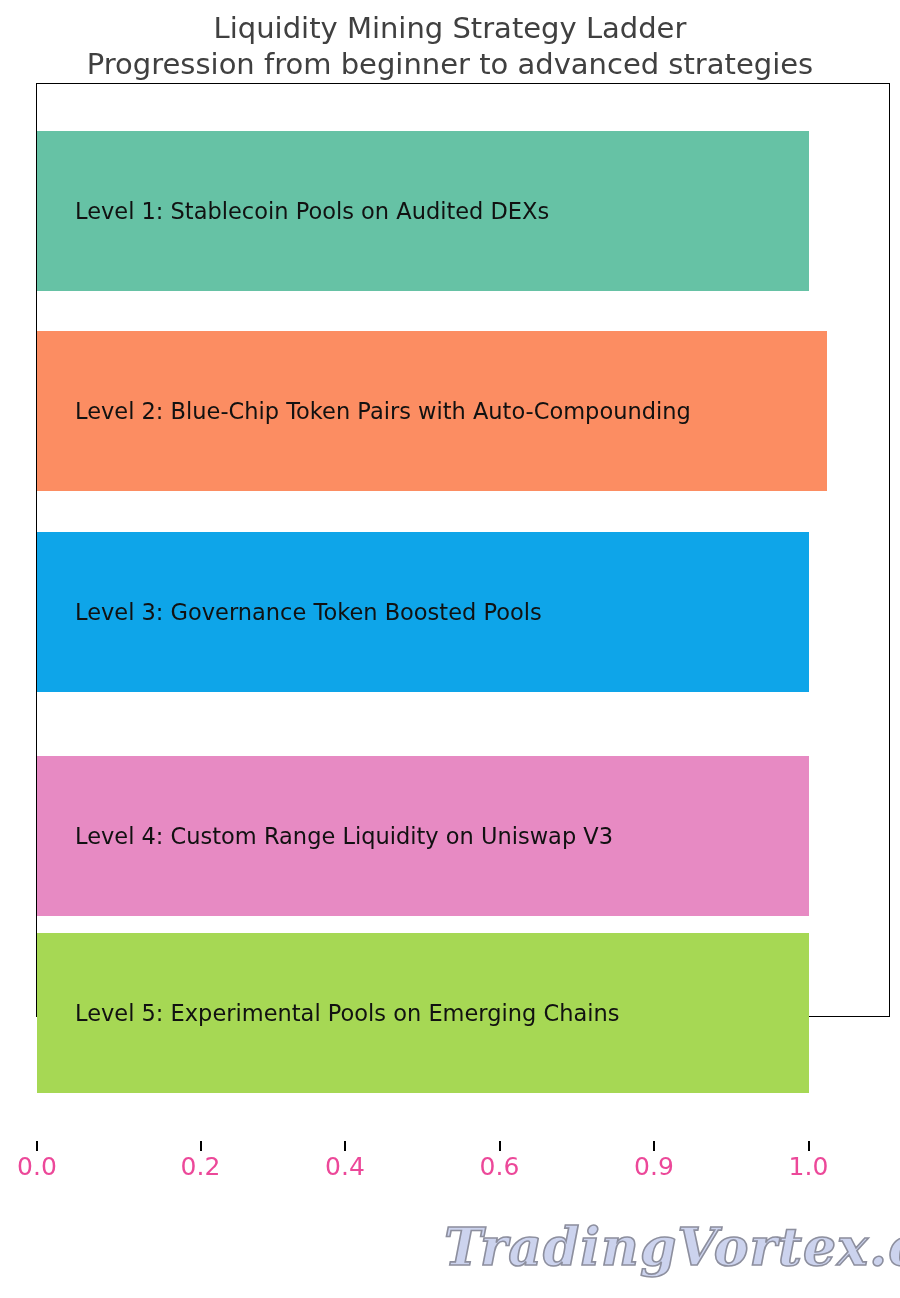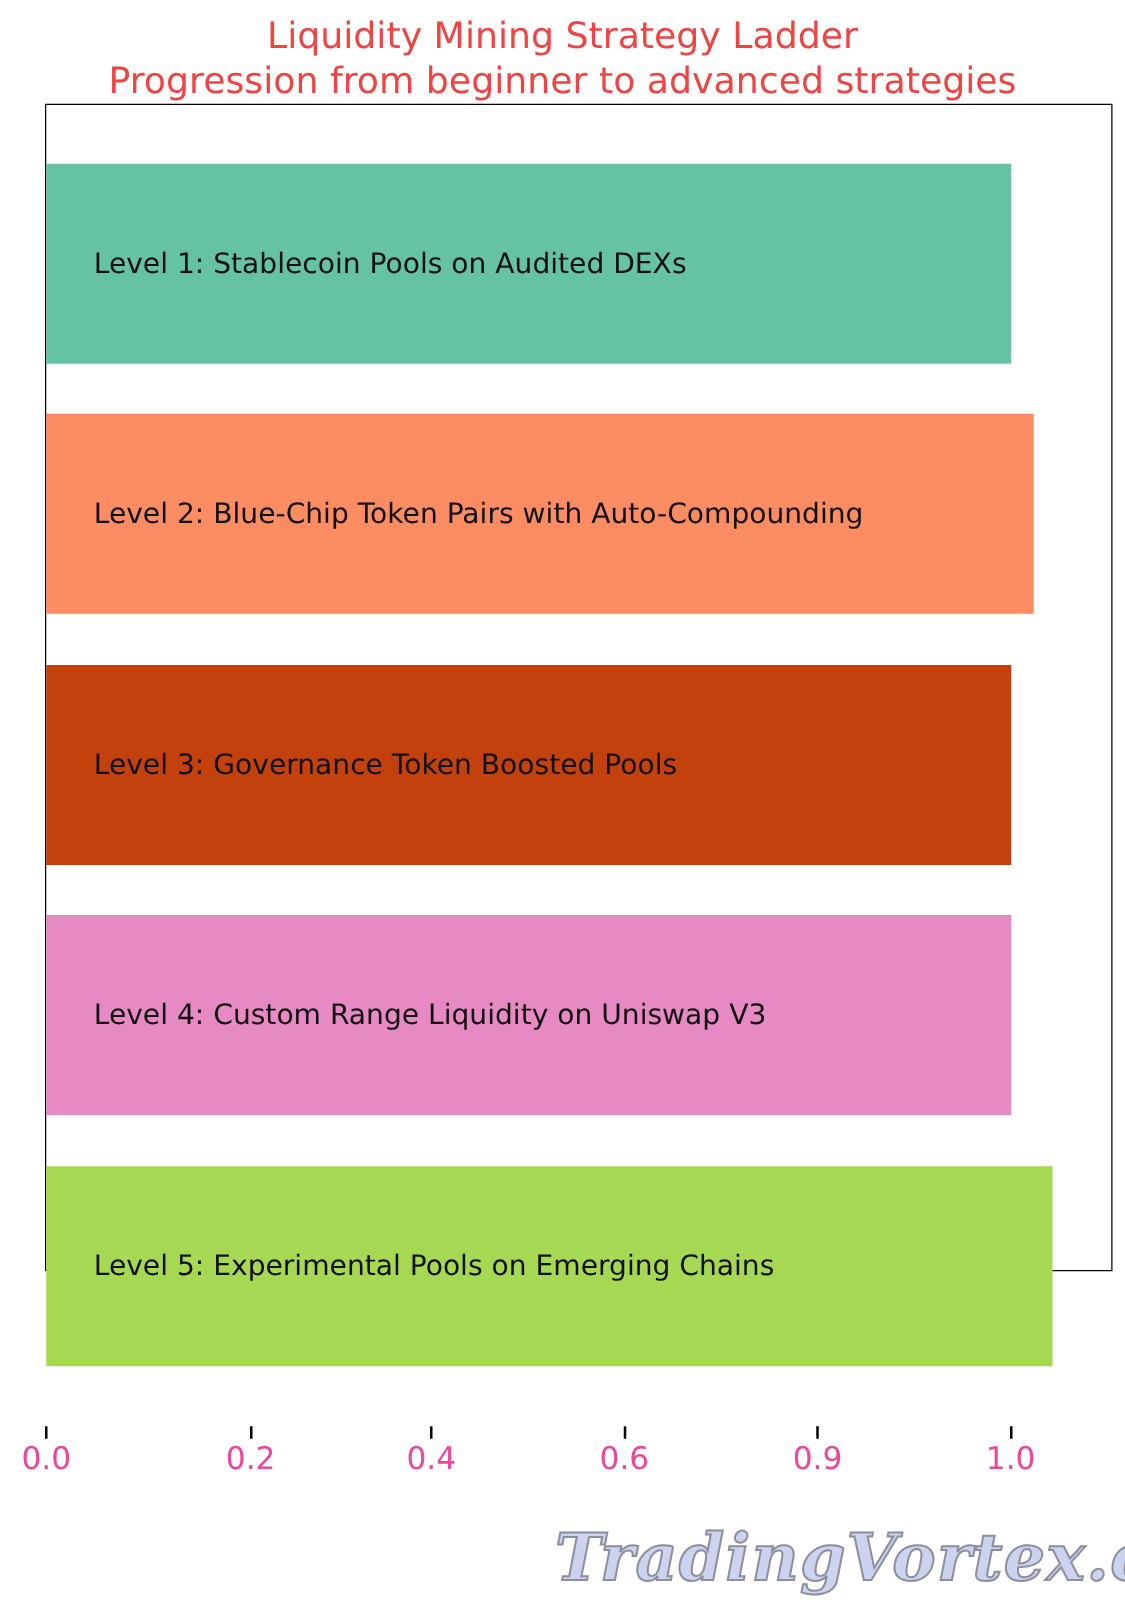--- a/index.html
+++ b/index.html
@@ -18,21 +18,21 @@
   }
   
   .title-block {
     position: absolute;
     top: 10px;
     left: 0;
     width: 100%;
     text-align: center;
     font-size: 29px;
     line-height: 36px;
-    color: #ef4444;
+    color: #404040;
   }
   
   .plot {
     position: absolute;
     left: 36px;
     top: 83px;
     width: 854px;
     height: 934px;
     border: 1.6px solid #000000;
     box-sizing: border-box;
@@ -40,22 +40,22 @@
   }
   .bar {
     position: absolute;
     left: 0;
     width: 772px;
     height: 160px;
   }
   .bar:nth-of-type(1) { top: 47px; }
   .bar:nth-of-type(2) { top: 247px; }
   .bar:nth-of-type(3) { top: 448px; }
-  .bar:nth-of-type(4) { top: 648px; }
-  .bar:nth-of-type(5) { top: 849px; padding-left: 33px; }
+  .bar:nth-of-type(4) { top: 672px; }
+  .bar:nth-of-type(5) { top: 849px; }
   .bar-label {
     position: absolute;
     left: 38px;
     top: 50%;
     transform: translateY(-50%);
     font-size: 22.5px;
     color: #111111;
     white-space: nowrap;
   }
   
@@ -119,21 +119,21 @@
     <div>Progression from beginner to advanced strategies</div>
   </div>
 
   <div class="plot">
     <div class="bar" style="background-color: rgb(102, 194, 165);">
       <span class="bar-label">Level 1: Stablecoin Pools on Audited DEXs</span>
     </div>
     <div class="bar" style="background-color: rgb(252, 141, 98); padding-left: 18px;">
       <span class="bar-label">Level 2: Blue-Chip Token Pairs with Auto-Compounding</span>
     </div>
-    <div class="bar" style="background-color: #c2410c;">
+    <div class="bar" style="background-color: #0ea5e9;">
       <span class="bar-label">Level 3: Governance Token Boosted Pools</span>
     </div>
     <div class="bar" style="background-color: rgb(231, 138, 195);">
       <span class="bar-label">Level 4: Custom Range Liquidity on Uniswap V3</span>
     </div>
     <div class="bar" style="background-color: rgb(166, 216, 84);">
       <span class="bar-label">Level 5: Experimental Pools on Emerging Chains</span>
     </div>
   </div>
 

